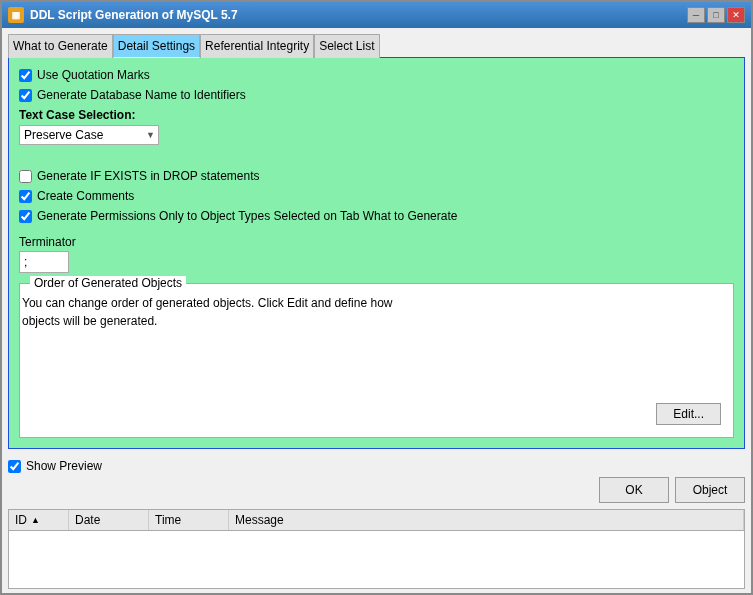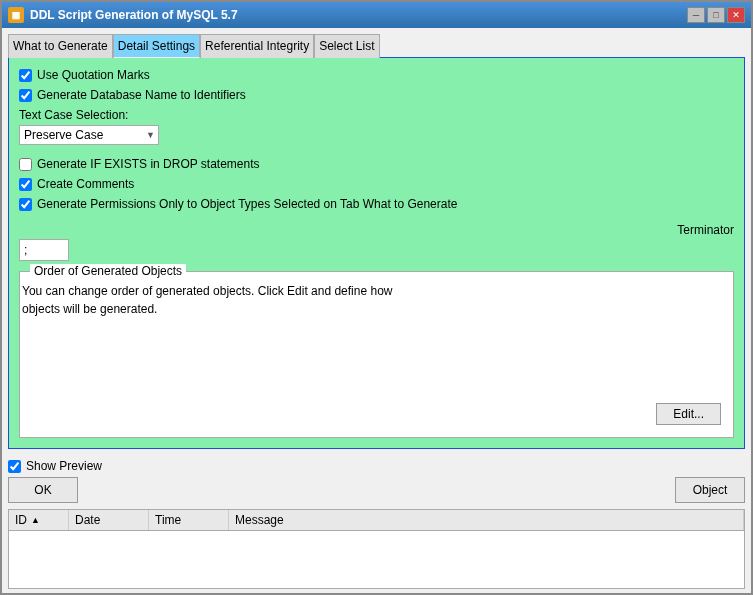--- a/index.html
+++ b/index.html
@@ -116,23 +116,24 @@
       cursor: pointer;
     }
     .label-text {
       font-size: 12px;
       color: #000;
     }
     .section-label {
       font-size: 12px;
       color: #000;
       margin-bottom: 3px;
+      font-weight: bold;
     }
     .dropdown-wrap {
-      margin-bottom: 12px;
+      margin-bottom: 24px;
     }
     .dropdown {
       width: 140px;
       padding: 2px 4px;
       font-size: 12px;
       border: 1px solid #aaa;
       background: white;
       cursor: pointer;
       appearance: none;
       -webkit-appearance: none;
@@ -151,21 +152,20 @@
       font-size: 9px;
       color: #555;
     }
     .terminator-section {
       margin-top: 6px;
       margin-bottom: 6px;
     }
     .terminator-label {
       font-size: 12px;
       margin-bottom: 2px;
-      text-align: right;
     }
     .terminator-input {
       width: 50px;
       height: 22px;
       border: 1px solid #aaa;
       padding: 2px 4px;
       font-size: 12px;
     }
     .order-box {
       border: 1px solid #aaa;
@@ -208,21 +208,21 @@
       padding: 4px 6px;
     }
     .show-preview-row {
       display: flex;
       align-items: center;
       gap: 5px;
       margin-bottom: 4px;
     }
     .ok-cancel-row {
       display: flex;
-      justify-content: space-between;
+      justify-content: flex-end;
       gap: 6px;
       margin-bottom: 6px;
     }
     .ok-btn, .cancel-btn {
       width: 70px;
       height: 26px;
       font-size: 12px;
       background: #e8e8e8;
       border: 1px solid #999;
       cursor: pointer;

